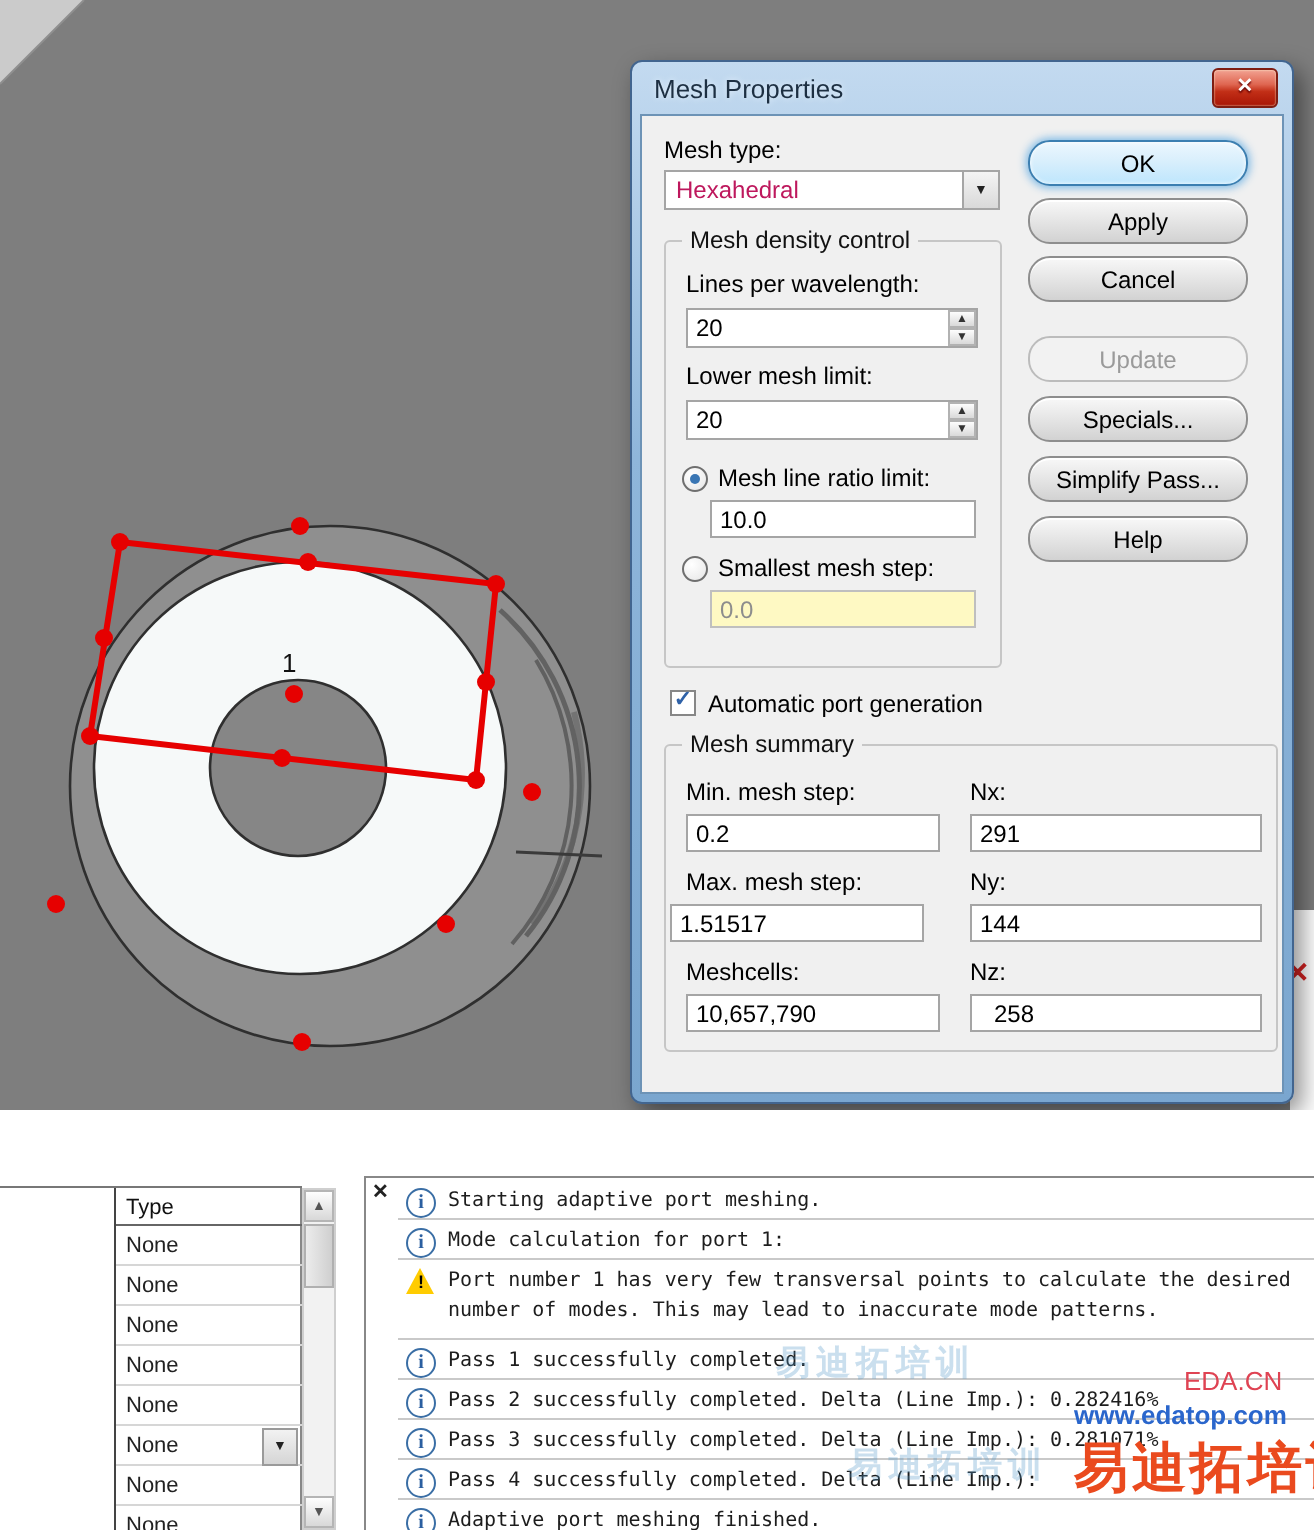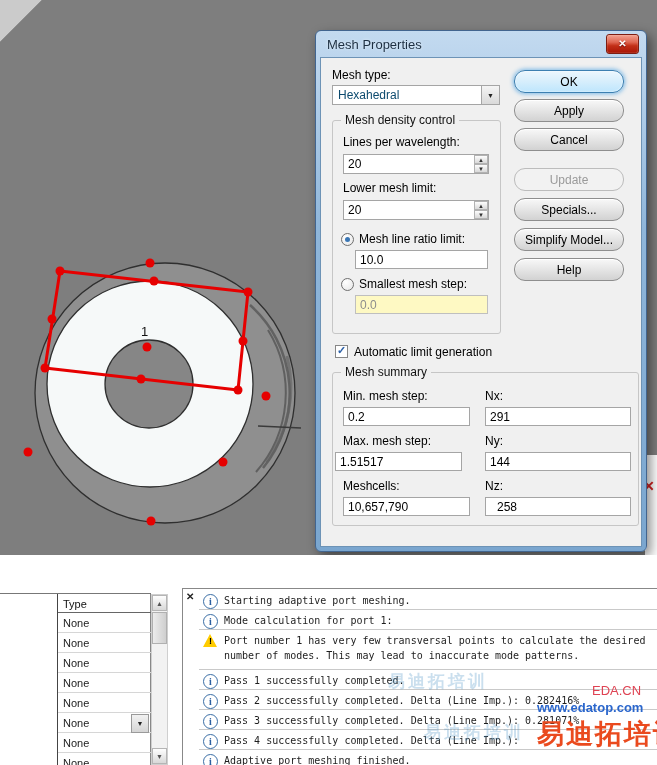--- a/index.html
+++ b/index.html
@@ -22,21 +22,21 @@
   .edit{position:absolute;box-sizing:border-box;border:1px solid #a5a5a5;background:#fff;
         font-family:"Liberation Sans",sans-serif;font-size:12px;padding:1px 4px;color:#000}
   input.edit{outline:none}
   .edit.disabled{color:#8d8d8d;background:#fef9c3;border-color:#bfbfbf}
   .grp{position:absolute;border:1px solid #c6c6c6;border-radius:3px}
   .grp-t{position:absolute;top:-8px;left:8px;background:#f0f0f0;font-size:12px;padding:0 4px;white-space:nowrap;color:#111}
   .spin{position:absolute;top:1px;right:1px;width:14px;bottom:1px;display:flex;flex-direction:column}
   .spin .sb{flex:1;display:flex;align-items:center;justify-content:center;font-size:6px;color:#333;
             background:linear-gradient(180deg,#fdfdfd,#d9d9d9);border:1px solid #b2b2b2;line-height:1}
   .combo{position:absolute;box-sizing:border-box;border:1px solid #a5a5a5;background:#fff;height:20px}
-  .combo-txt{position:absolute;left:5px;top:2px;font-size:12px;color:#0c4a6e}
+  .combo-txt{position:absolute;left:5px;top:2px;font-size:12px;color:#be185d}
   .combo-btn{position:absolute;top:0;bottom:0;right:0;width:17px;border-left:1px solid #a5a5a5;
              background:linear-gradient(180deg,#f4f4f4,#d9d9d9);display:flex;align-items:center;justify-content:center;
              font-size:7px;color:#222}
   .radio{position:absolute;width:13px;height:13px;box-sizing:border-box;border:1px solid #6f6f6f;border-radius:50%;
          background:radial-gradient(circle at 35% 30%,#ffffff,#e6e6e6)}
   .radio.sel::after{content:"";position:absolute;left:3px;top:3px;width:5px;height:5px;border-radius:50%;background:#3a76b4}
   .cb{position:absolute;width:13px;height:13px;box-sizing:border-box;border:1px solid #878787;background:#fff;
       display:flex;align-items:center;justify-content:center}
   .cb span{color:#2f62a8;font-size:11px;font-weight:bold;line-height:1;margin-top:-2px}
   .btn{position:absolute;left:193px;width:110px;height:23px;box-sizing:border-box;border:1px solid #8e8e8e;border-radius:11px;
@@ -172,21 +172,21 @@
         <input class="edit" style="left: 22px; top: 129px; width: 133px; height: 19px;" value="10.0">
 
         <span class="radio" style="left:8px;top:157px"></span>
         <span class="lbl" style="left:26px;top:156px">Smallest mesh step:</span>
         <input class="edit disabled" style="left: 22px; top: 174px; width: 133px; height: 19px;" value="0.0">
       </div>
 
       <span class="cb" style="left:14px;top:287px">
         <span>✓</span>
       </span>
-      <span class="lbl" style="left:33px;top:287px">Automatic limit generation</span>
+      <span class="lbl" style="left:33px;top:287px">Automatic port generation</span>
 
       <div class="grp" style="left:11px;top:314px;width:305px;height:152px">
         <span class="grp-t">Mesh summary</span>
 
         <span class="lbl" style="left:10px;top:16px">Min. mesh step:</span>
         <span class="lbl" style="left:152px;top:16px">Nx:</span>
         <input class="edit" style="left: 10px; top: 34px; width: 127px; height: 19px;" value="0.2">
         <input class="edit" style="left: 152px; top: 34px; width: 146px; height: 19px;" value="291">
 
         <span class="lbl" style="left:10px;top:61px">Max. mesh step:</span>
@@ -198,21 +198,21 @@
         <span class="lbl" style="left:152px;top:106px">Nz:</span>
         <input class="edit" style="left: 10px; top: 124px; width: 127px; height: 19px;" value="10,657,790">
         <input class="edit" style="left: 152px; top: 124px; width: 146px; height: 19px; padding-left: 11px;" value="258">
       </div>
 
       <div class="btn default" style="top:12px">OK</div>
       <div class="btn" style="top:41px">Apply</div>
       <div class="btn" style="top:70px">Cancel</div>
       <div class="btn disabled" style="top:110px">Update</div>
       <div class="btn" style="top:140px">Specials...</div>
-      <div class="btn" style="top:170px">Simplify Model...</div>
+      <div class="btn" style="top:170px">Simplify Pass...</div>
       <div class="btn" style="top:200px">Help</div>
     </div>
   </div>
 
   <div class="bottom-bg"></div>
 
   <div class="table-pane">
     <div class="vline" style="left:57px;background:#444"></div>
     <div class="vline" style="left:150px;background:#888"></div>
     <div class="t-header">Type</div>

